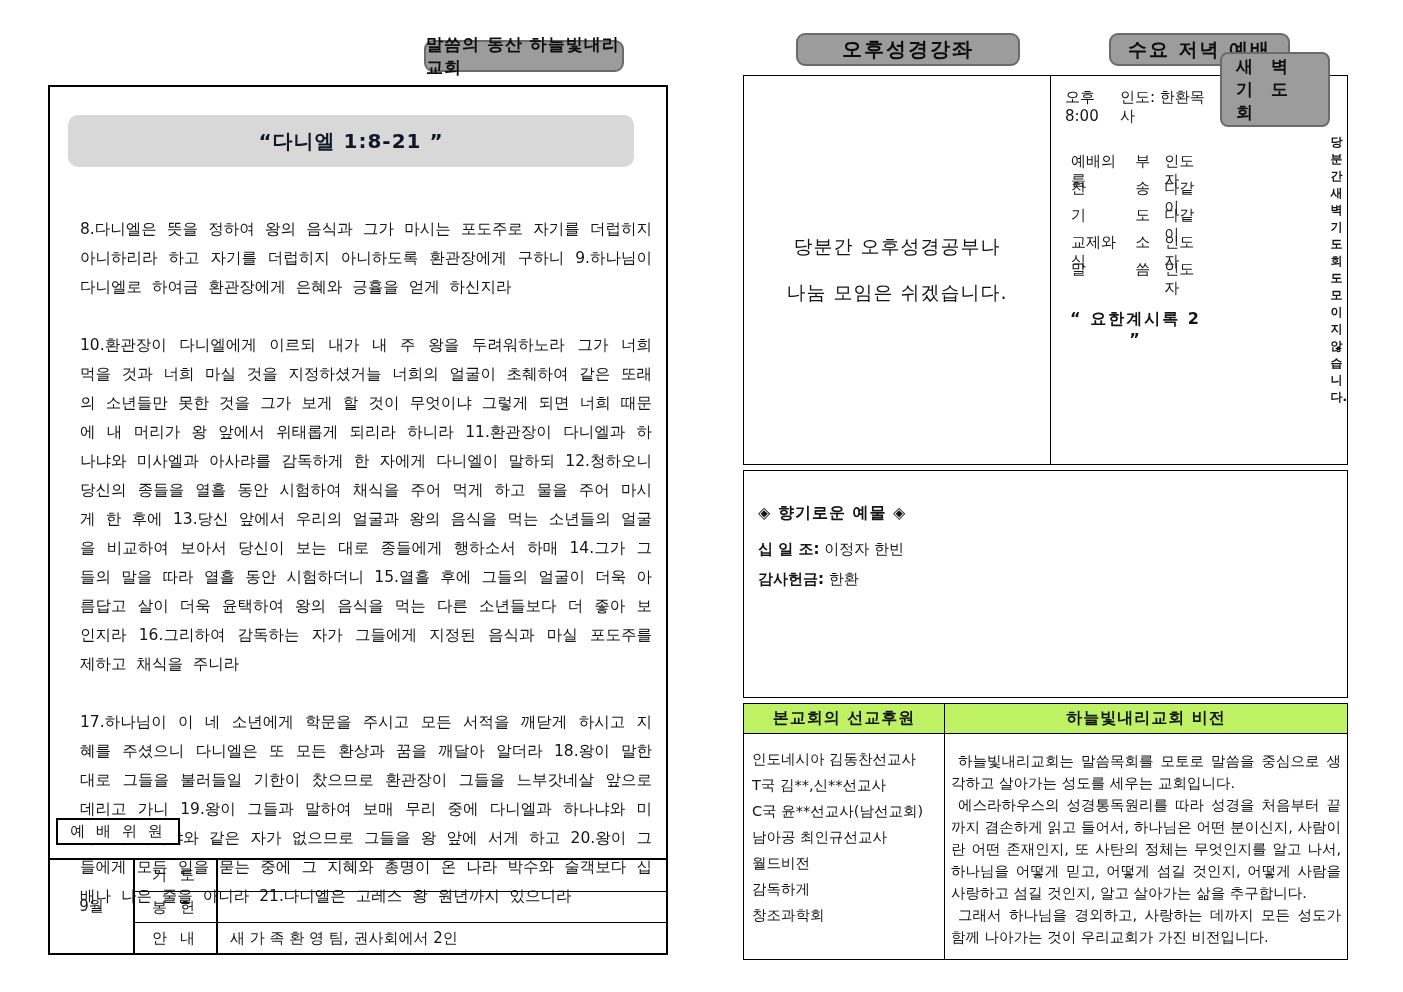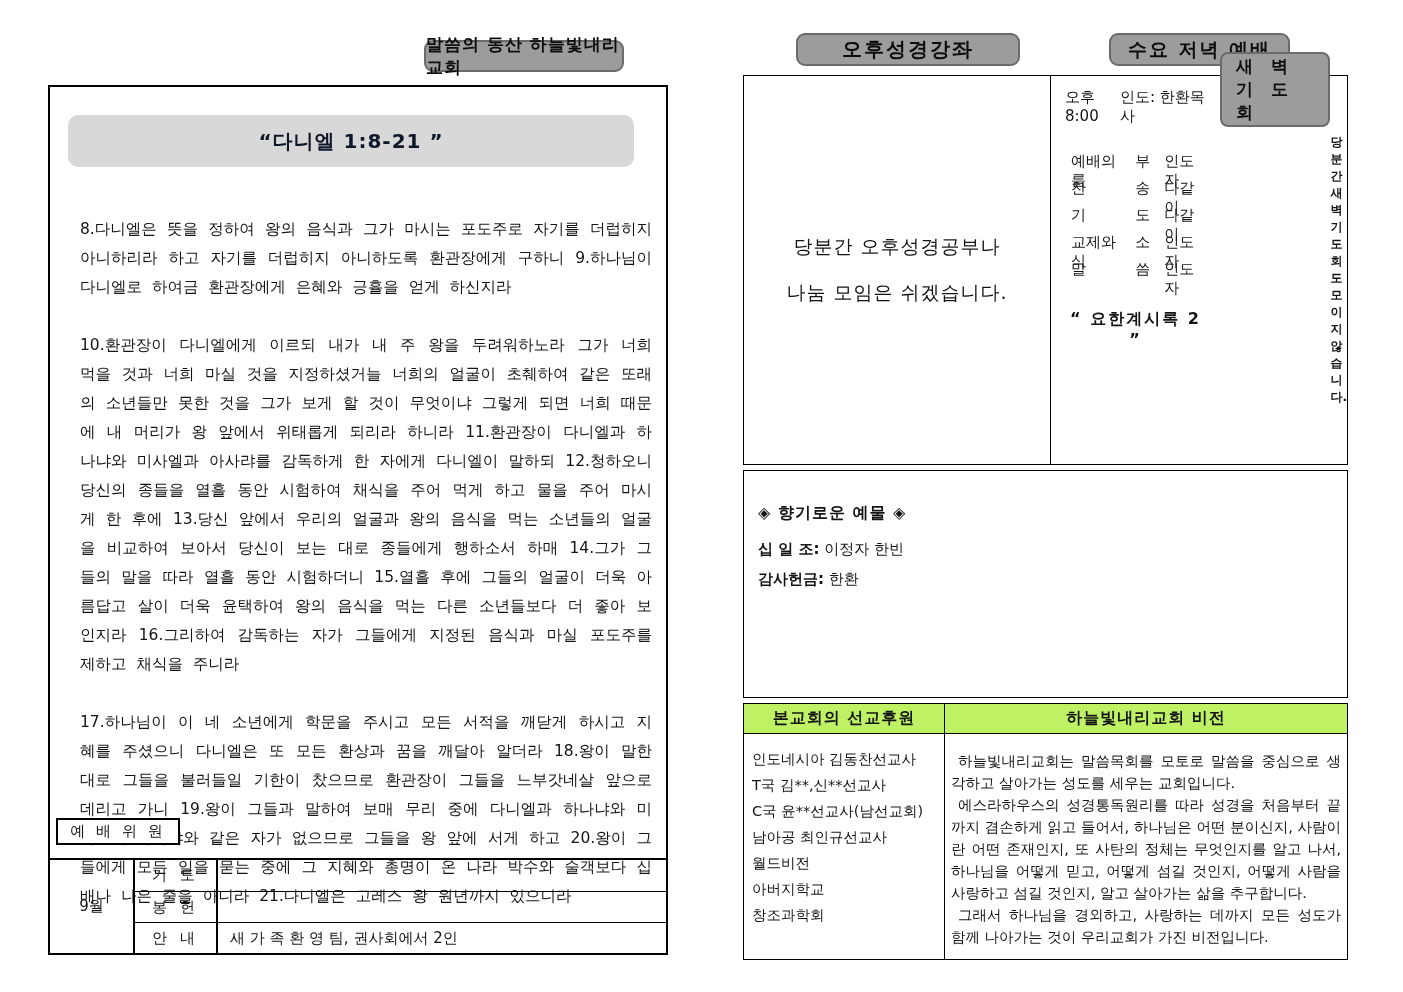--- a/index.html
+++ b/index.html
@@ -210,21 +210,21 @@
 <div id="table3">
   <div class="t3-h t3-h1">본교회의 선교후원</div>
   <div class="t3-h">하늘빛내리교회 비전</div>
 
   <div class="t3-missions">
     <div>인도네시아 김동찬선교사</div>
     <div>T국 김**,신**선교사</div>
     <div>C국 윤**선교사(남선교회)</div>
     <div>남아공 최인규선교사</div>
     <div>월드비전</div>
-    <div>아버지학교</div>
+    <div>감독하게</div>
     <div>창조과학회</div>
   </div>
 
   <div class="t3-vision">
     <p>하늘빛내리교회는 말씀목회를 모토로 말씀을 중심으로 생각하고 살아가는 성도를 세우는 교회입니다.</p>
     <p>에스라하우스의 성경통독원리를 따라 성경을 처음부터 끝까지 겸손하게 읽고 들어서, 하나님은 어떤 분이신지, 사람이란 어떤 존재인지, 또 사탄의 정체는 무엇인지를 알고 나서, 하나님을 어떻게 믿고, 어떻게 섬길 것인지, 어떻게 사람을 사랑하고 섬길 것인지, 알고 살아가는 삶을 추구합니다.</p>
     <p>그래서 하나님을 경외하고, 사랑하는 데까지 모든 성도가 함께 나아가는 것이 우리교회가 가진 비전입니다.</p>
   </div>
 </div>
 

